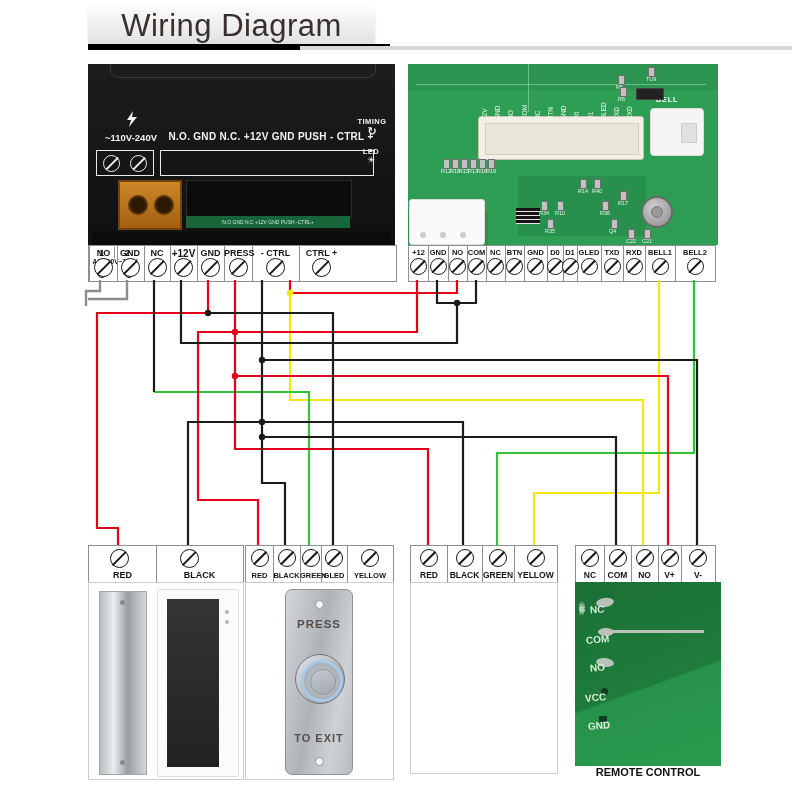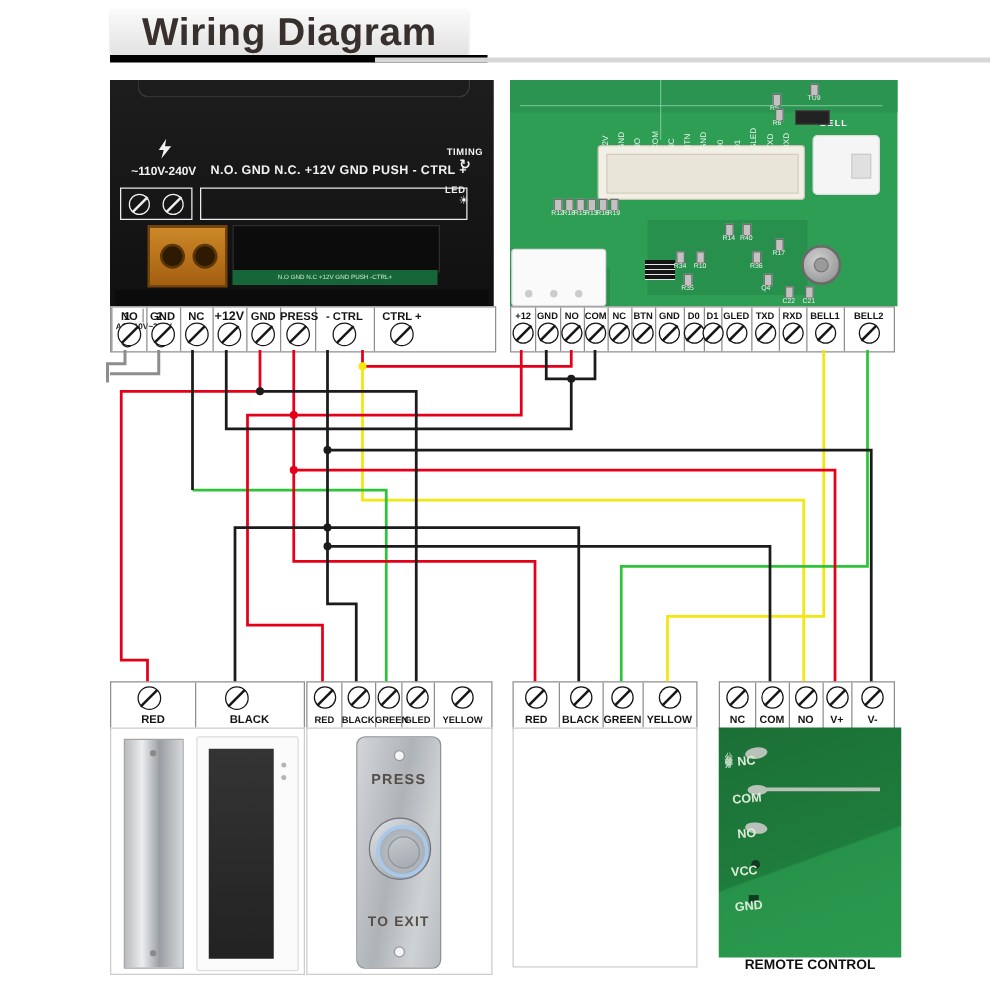--- a/index.html
+++ b/index.html
@@ -3,21 +3,21 @@
 <meta charset="utf-8">
 <style>
   html,body{margin:0;padding:0;background:#fff;}
   #page{position:relative;width:800px;height:800px;background:#fff;overflow:hidden;
         font-family:"Liberation Sans","DejaVu Sans",sans-serif;}
   .abs{position:absolute;}
   .ctr{display:flex;align-items:center;justify-content:center;text-align:center;}
   
   #title-block{left:88px;top:7px;width:287px;height:37px;border-radius:4px;
     background:linear-gradient(#fbfbfb,#e2e2e2);box-shadow:0 1px 2px rgba(0,0,0,.15);}
-  #title-block h1{margin:0;font-size:31px;font-weight:bold;color:#37302d;letter-spacing:.5px;}
+  #title-block h1{margin:0;font-size:31px;font-weight:normal;color:#37302d;letter-spacing:.5px;}
   #title-underline{left:88px;top:44px;width:302px;height:6px;background:#000;}
   #gray-rule{left:300px;top:46px;width:492px;height:4px;background:#d7d7d7;}
   #note{left:410px;top:26px;width:310px;font-size:12.5px;font-weight:bold;color:#e60012;}
   
   #psu{left:88px;top:64px;width:307px;height:181px;background:linear-gradient(#1d1d1d,#101010);}
   .psu-txt{color:#f2f2f2;font-weight:bold;}
   #psu-lid{left:110px;top:64px;width:264px;height:13px;border:1px solid #3f3f3f;border-top:none;
     border-radius:0 0 9px 9px;opacity:.85;}
   .wbox{border:1.5px solid #ececec;}
   .wscrew{position:absolute;border-radius:50%;border:1.5px solid #f0f0f0;}
@@ -64,21 +64,21 @@
 
   <div id="psu" class="abs">
     <div id="psu-lid" class="abs" style="left:22px;top:0;"></div>
     <svg class="abs" style="left:38px;top:47px;" width="12" height="16">
       <path d="M7 0 L1 9 L5 9 L3 16 L11 6 L6 6 Z" fill="#f2f2f2"></path>
       </svg>
     <div class="abs psu-txt" style="left:2px;top:68px;width:82px;font-size:9.5px;text-align:center;">~110V-240V</div>
     <div class="abs psu-txt" style="left:78px;top:67px;width:210px;font-size:10px;text-align:center;letter-spacing:.3px;">N.O.  GND  N.C.  +12V  GND  PUSH   - CTRL +</div>
     <div class="abs psu-txt" style="left:262px;top:53px;width:44px;font-size:7.5px;text-align:center;letter-spacing:.5px;">TIMING</div>
     <div class="abs psu-txt" style="left:262px;top:61px;width:44px;font-size:11px;text-align:center;">↻</div>
-    <div class="abs psu-txt" style="left:268px;top:83px;width:30px;font-size:7.5px;letter-spacing:.5px;">LED</div>
+    <div class="abs psu-txt" style="left:268px;top:83px;width:30px;font-size:7.5px;text-align:center;letter-spacing:.5px;">LED</div>
     <div class="abs psu-txt" style="left:268px;top:91px;width:30px;font-size:9px;text-align:center;">☀</div>
     <div class="abs wbox" style="left:8px;top:86px;width:56px;height:24px;">
       <div class="wscrew" style="left:6px;top:4px;width:15px;height:15px;"></div>
       <div class="wscrew" style="left:33px;top:4px;width:15px;height:15px;"></div>
     </div>
     <div class="abs wbox" style="left:72px;top:86px;width:212px;height:24px;"></div>
     <div class="abs" style="left:30px;top:116px;width:60px;height:46px;border:2px solid #74420a;
          background:linear-gradient(#cd8829,#a35f10);">
       <div class="abs" style="left:8px;top:13px;width:16px;height:16px;border-radius:50%;background:#2e1a02;border:2px solid #5d3608;"></div>
       <div class="abs" style="left:34px;top:13px;width:16px;height:16px;border-radius:50%;background:#2e1a02;border:2px solid #5d3608;"></div>

